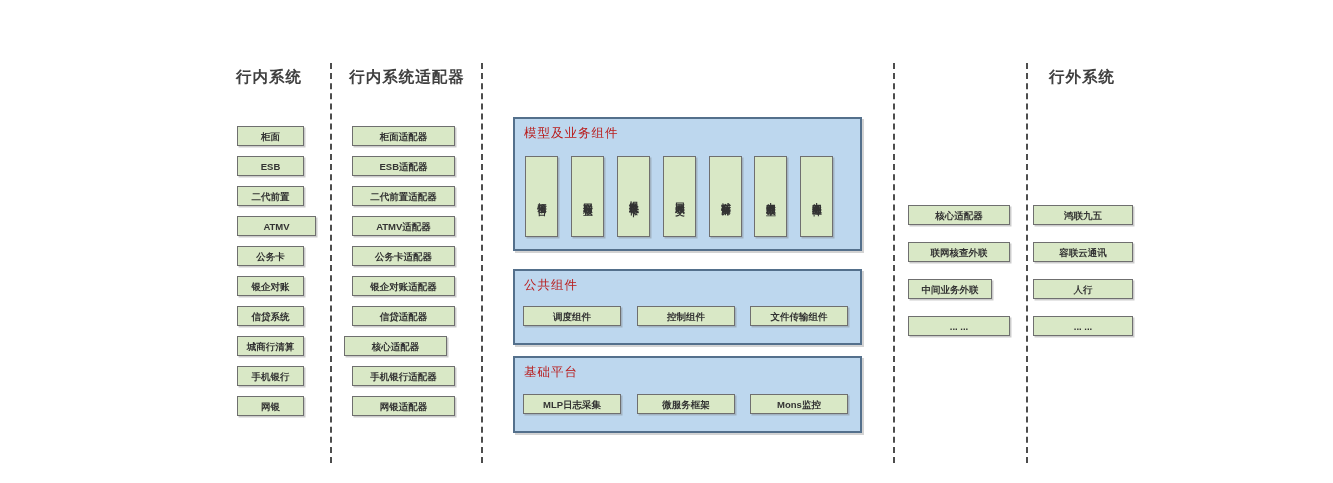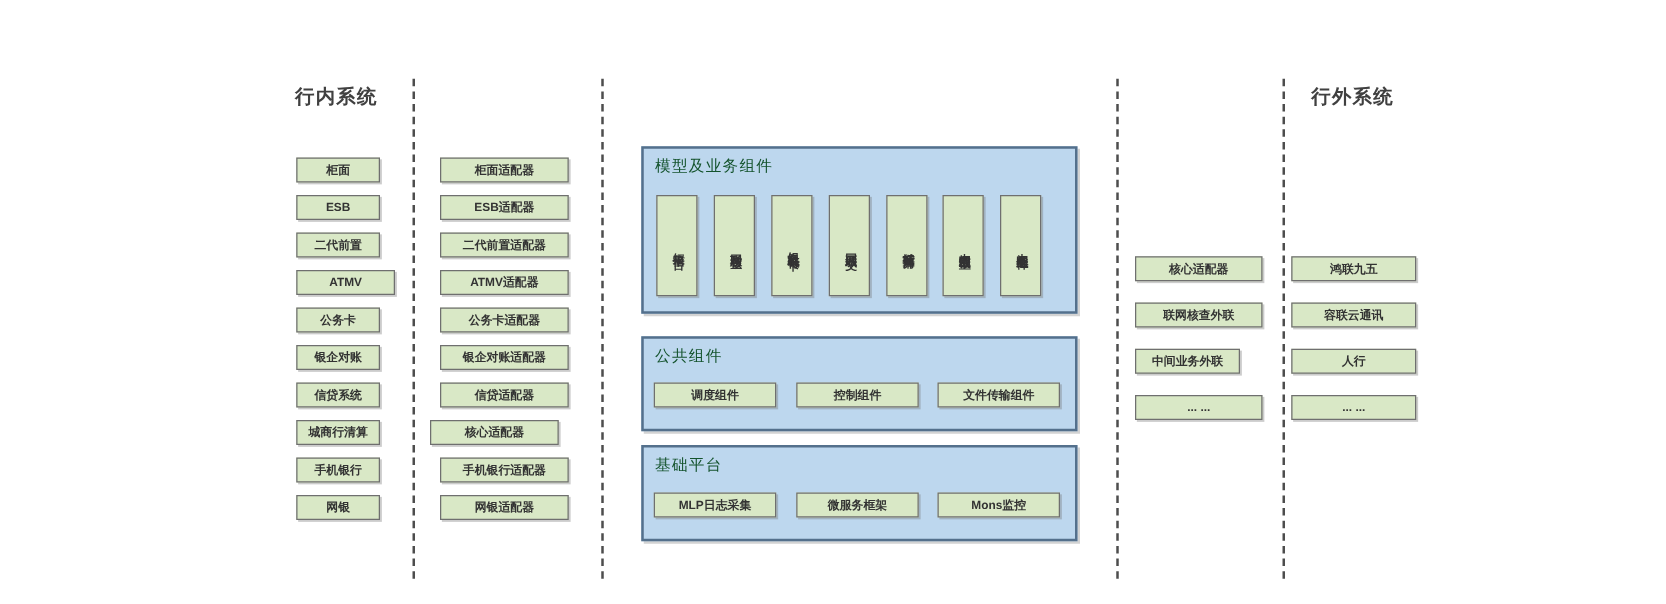--- a/index.html
+++ b/index.html
@@ -25,32 +25,33 @@
     box-sizing:border-box;display:flex;align-items:center;justify-content:center;
     font-size:9.5px;font-weight:bold;color:#333333;
     writing-mode:vertical-rl;text-orientation:upright;letter-spacing:1px;
     box-shadow:1.5px 1.5px 0 rgba(110,110,110,0.35);
   }
   .panel{
     position:absolute;background:#bdd7ee;border:2px solid #54708c;box-sizing:border-box;
     box-shadow:2px 2px 0 rgba(110,110,110,0.3);
   }
   .panel-label{
-    position:absolute;font-size:12.5px;color:#14532d;letter-spacing:1px;white-space:nowrap;
+    position:absolute;font-size:12.5px;color:#b91c1c;letter-spacing:1px;white-space:nowrap;
   }
   .rule{
     position:absolute;left:0;top:471px;width:1333px;height:3px;background:#141414;
   }
 </style>
 </head>
 <body>
 
 <div class="canvas">
 
   <div class="hdr" style="left:199px;top:48px;width:140px">行内系统</div>
+  <div class="hdr" style="left:327px;top:48px;width:160px">行内系统适配器</div>
   <div class="hdr" style="left:1012px;top:48px;width:140px">行外系统</div>
 
   <div class="sep" style="left:330px"></div>
   <div class="sep" style="left:481px"></div>
   <div class="sep" style="left:893px"></div>
   <div class="sep" style="left:1026px"></div>
 
   <div class="gbox" style="left:237px;top:107px;width:67px">柜面</div>
   <div class="gbox" style="left:237px;top:137px;width:67px">ESB</div>
   <div class="gbox" style="left:237px;top:167px;width:67px">二代前置</div>

